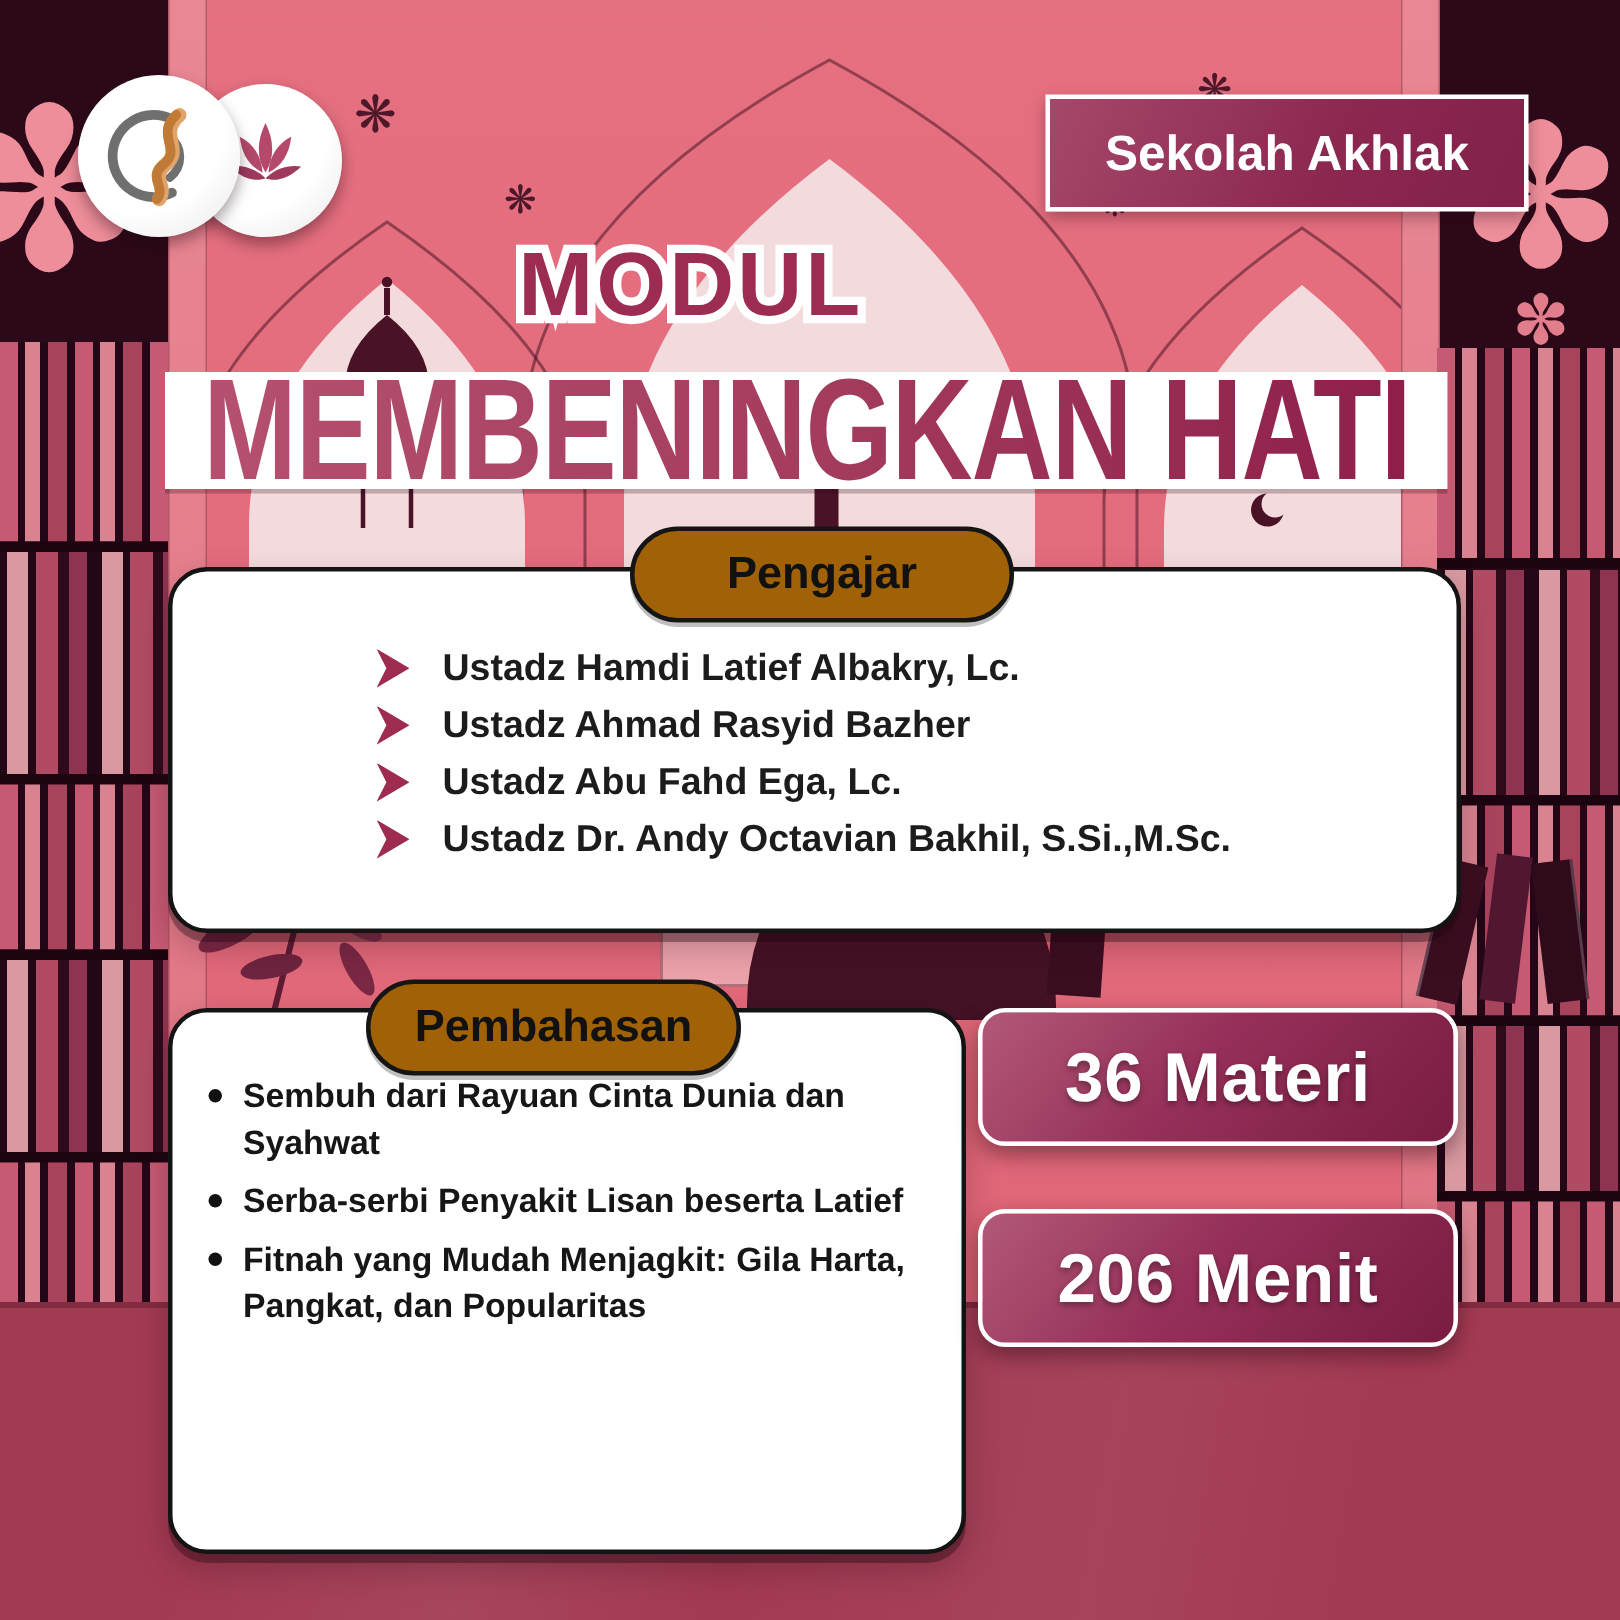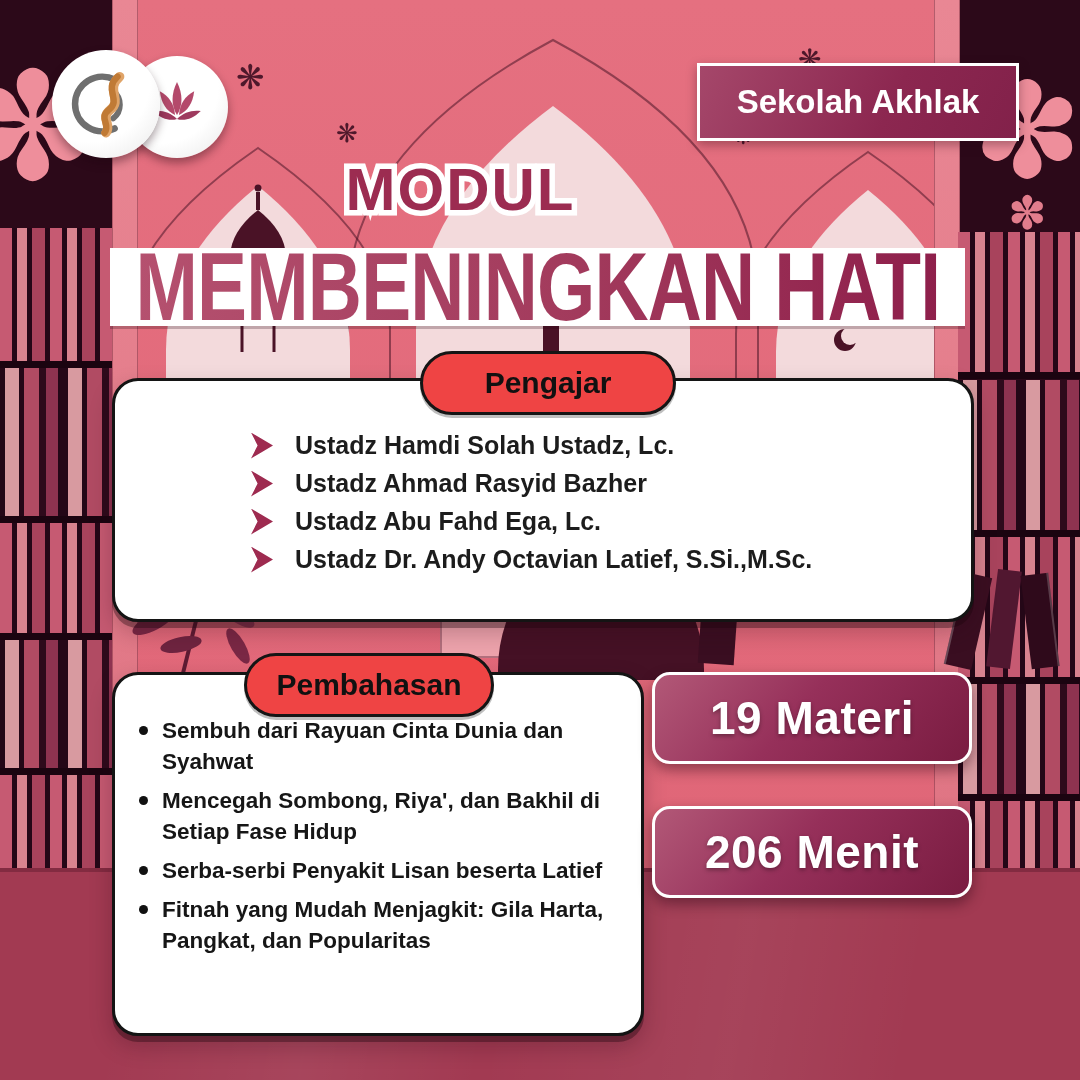--- a/index.html
+++ b/index.html
@@ -78,21 +78,21 @@
   #banner .big{font-size:96px;font-weight:700;letter-spacing:-1px;line-height:78px;
       white-space:nowrap;transform:scaleX(.78);
       background:linear-gradient(90deg,#b5516f 0%,#a23a5c 55%,#8e1f4b 100%);
       -webkit-background-clip:text;background-clip:text;color:#9c2b52;-webkit-text-fill-color:transparent;}
 
   .card{background:#fff;border:3px solid #141414;border-radius:26px;z-index:10;
         box-shadow:0 6px 0 rgba(25,3,12,.35),0 10px 22px rgba(40,8,20,.25);}
   #card-pengajar{left:112px;top:378px;width:856px;height:238px;}
   #card-pembahasan{left:112px;top:672px;width:526px;height:358px;}
 
-  .pill{background:#ef4444;border:3px solid #151515;border-radius:999px;z-index:12;
+  .pill{background:#a16207;border:3px solid #151515;border-radius:999px;z-index:12;
         display:flex;align-items:center;justify-content:center;font-weight:700;color:#111;
         box-shadow:0 3px 0 rgba(0,0,0,.25);}
   #pill-pengajar{left:420px;top:351px;width:250px;height:58px;font-size:30px;}
   #pill-pembahasan{left:244px;top:653px;width:244px;height:58px;font-size:30px;}
 
   .t-list{position:absolute;left:136px;top:50px;right:30px;}
   .t-row{display:flex;align-items:center;margin-bottom:9px;}
   .t-arrow{width:22px;height:26px;background:#9e2b50;flex:none;margin-right:22px;
            clip-path:polygon(0 0,100% 50%,0 100%,30% 50%);}
   .t-text{font-size:25px;font-weight:700;color:#1c1c1c;}
@@ -214,66 +214,62 @@
   </div>
 
   <div class="abs" id="banner">
     <span class="big">MEMBENINGKAN HATI</span>
   </div>
 
   <div class="abs card" id="card-pengajar">
     <div class="t-list">
       <div class="t-row">
         <span class="t-arrow"></span>
-        <span class="t-text">Ustadz Hamdi Solah Ustadz, Lc.</span>
+        <span class="t-text">Ustadz Hamdi Latief Albakry, Lc.</span>
       </div>
       <div class="t-row">
         <span class="t-arrow"></span>
         <span class="t-text">Ustadz Ahmad Rasyid Bazher</span>
       </div>
       <div class="t-row">
         <span class="t-arrow"></span>
         <span class="t-text">Ustadz Abu Fahd Ega, Lc.</span>
       </div>
       <div class="t-row">
         <span class="t-arrow"></span>
-        <span class="t-text">Ustadz Dr. Andy Octavian Latief, S.Si.,M.Sc.</span>
+        <span class="t-text">Ustadz Dr. Andy Octavian Bakhil, S.Si.,M.Sc.</span>
       </div>
     </div>
   </div>
   <div class="abs pill" id="pill-pengajar">
     <span>Pengajar</span>
   </div>
 
   <div class="abs card" id="card-pembahasan">
     <div class="p-list">
       <div class="p-row">
         <span class="p-dot"></span>
         <div class="p-text">Sembuh dari Rayuan Cinta Dunia dan Syahwat</div>
       </div>
       <div class="p-row">
         <span class="p-dot"></span>
-        <div class="p-text">Mencegah Sombong, Riya', dan Bakhil di Setiap Fase Hidup</div>
-      </div>
-      <div class="p-row">
-        <span class="p-dot"></span>
         <div class="p-text">Serba-serbi Penyakit Lisan beserta Latief</div>
       </div>
       <div class="p-row">
         <span class="p-dot"></span>
         <div class="p-text">Fitnah yang Mudah Menjagkit: Gila Harta, Pangkat, dan Popularitas</div>
       </div>
     </div>
   </div>
   <div class="abs pill" id="pill-pembahasan">
     <span>Pembahasan</span>
   </div>
 
   <div class="abs" id="stats">
     <div class="stat">
-      <span>19 Materi</span>
+      <span>36 Materi</span>
     </div>
     <div class="stat">
       <span>206 Menit</span>
     </div>
   </div>
 
 </div>
 
 </body></html>

